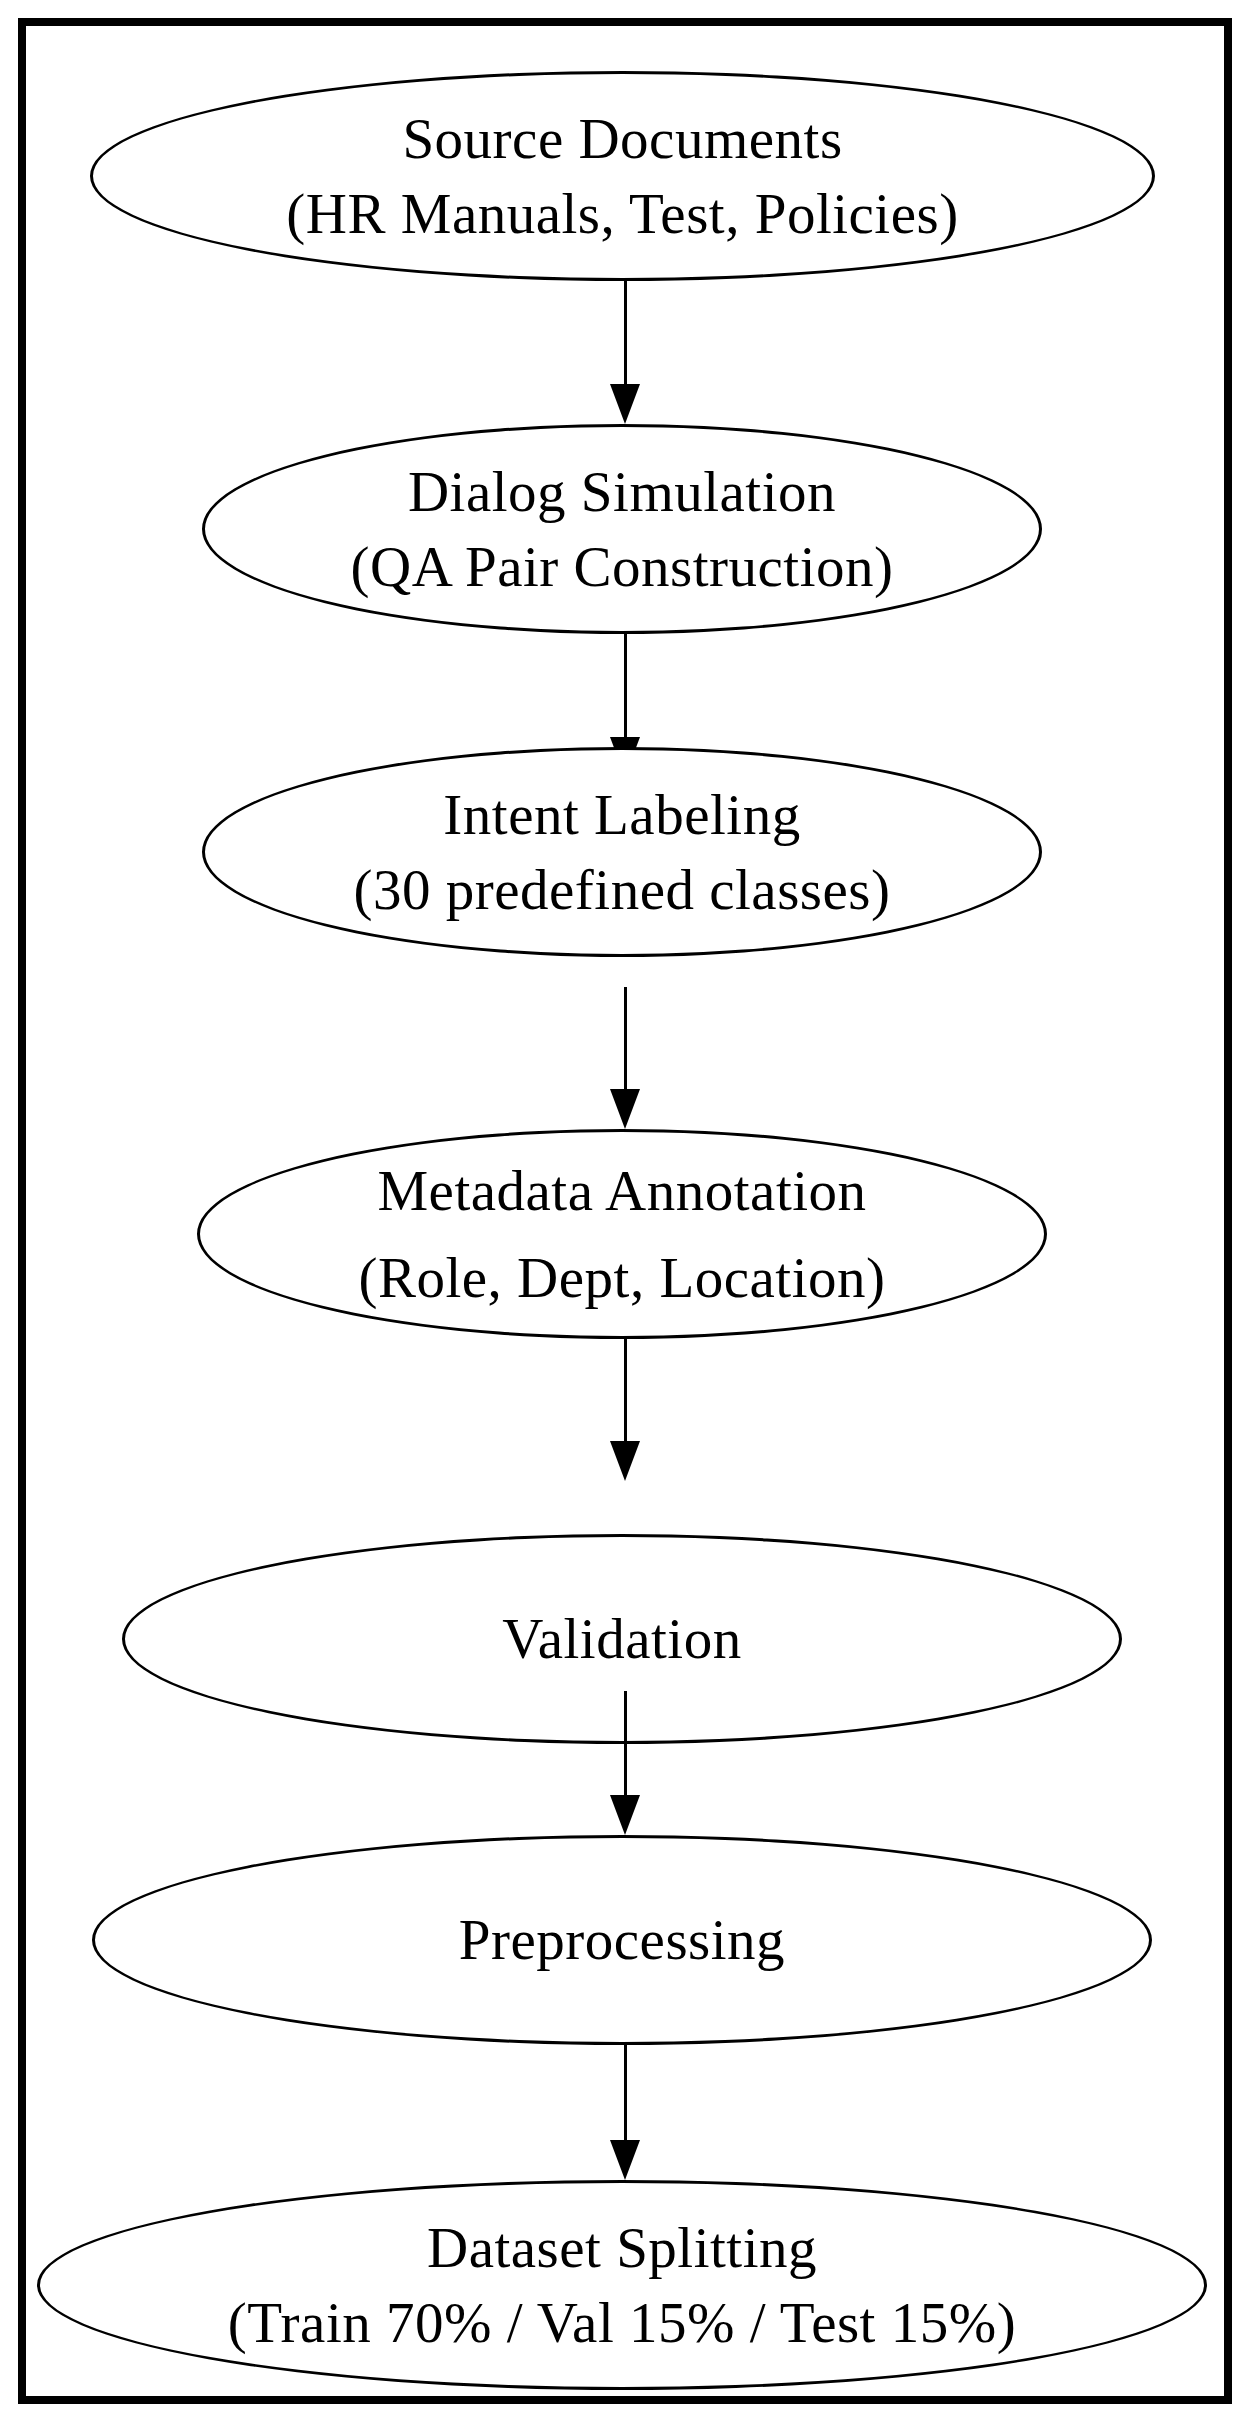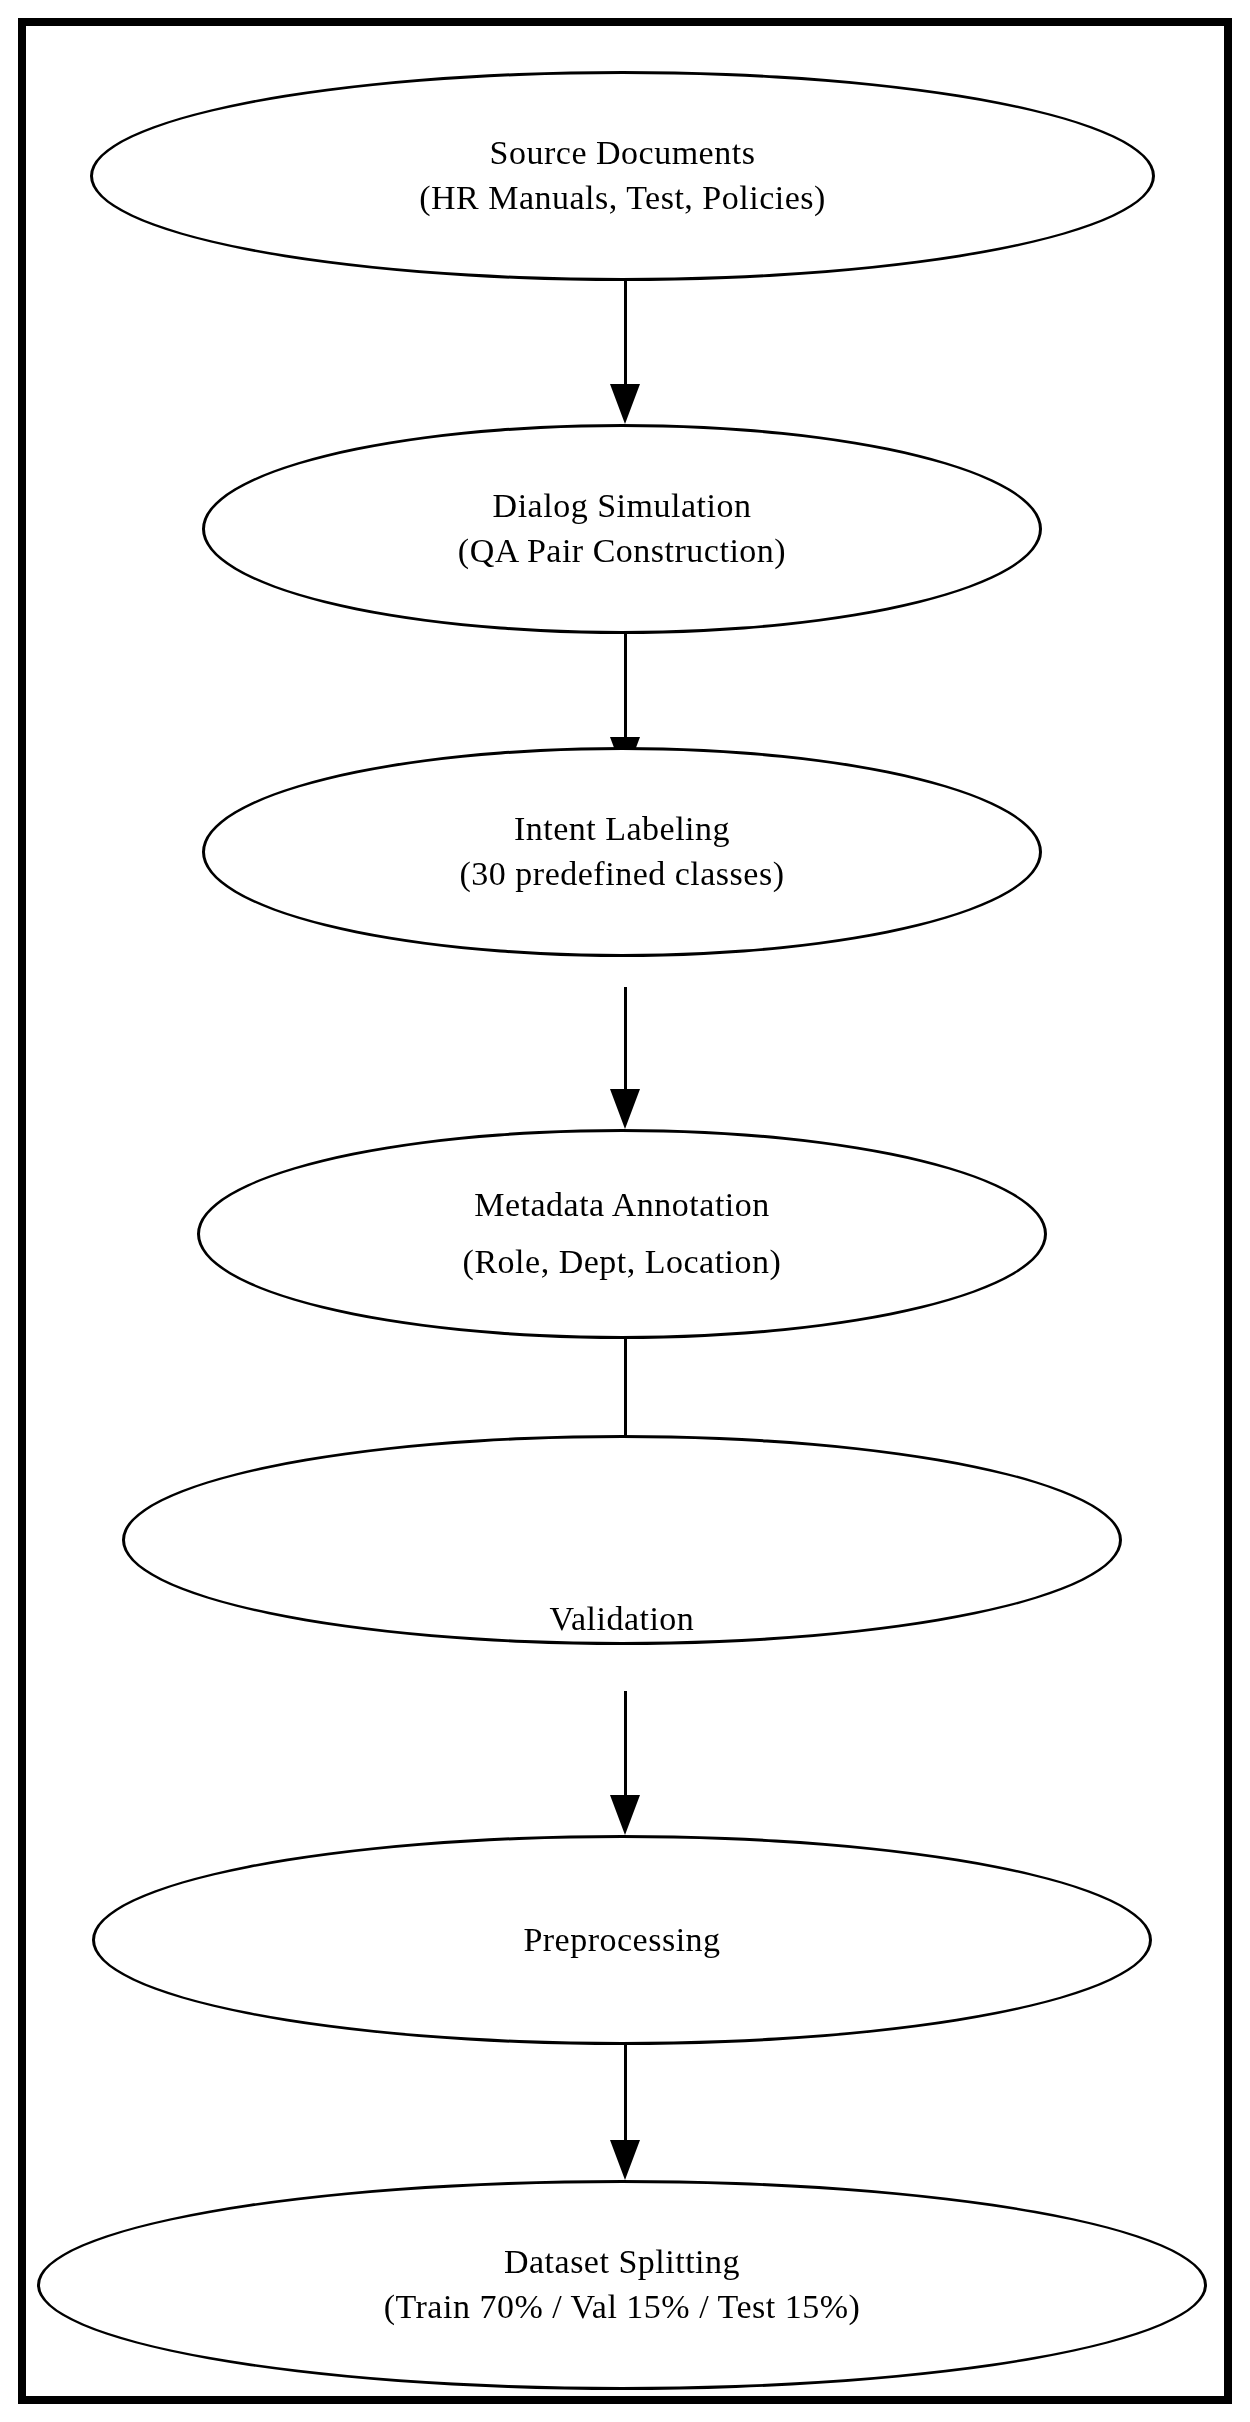--- a/index.html
+++ b/index.html
@@ -28,35 +28,35 @@
     height: 210px;
     border: 3px solid #000000;
     border-radius: 50%;
     background: #ffffff;
     display: flex;
     flex-direction: column;
     align-items: center;
     justify-content: center;
     text-align: center;
     font-family: "Liberation Serif", serif;
-    font-size: 34px;
+    font-size: 57px;
     line-height: 1.32;
     letter-spacing: 0.5px;
     color: #000000;
     box-sizing: border-box;
   }
   .node .title, .node .subtitle {
     display: block;
     white-space: nowrap;
   }
   .n1 { left: 90px;  top: 71px;   width: 1065px; }
   .n2 { left: 202px; top: 424px;  width: 840px;  }
   .n3 { left: 202px; top: 747px;  width: 840px;  }
   .n4 { left: 197px; top: 1129px; width: 850px; gap: 12px;  }
-  .n5 { left: 122px; top: 1435px; width: 1000px; justify-content: flex-end; }
+  .n5 { left: 122px; top: 1534px; width: 1000px; }
   .n6 { left: 92px;  top: 1835px; width: 1060px; }
   .n7 { left: 37px;  top: 2180px; width: 1170px; }
 
   .arrow {
     position: absolute;
     left: 605px;
     width: 40px;
     display: flex;
     flex-direction: column;
     align-items: center;

